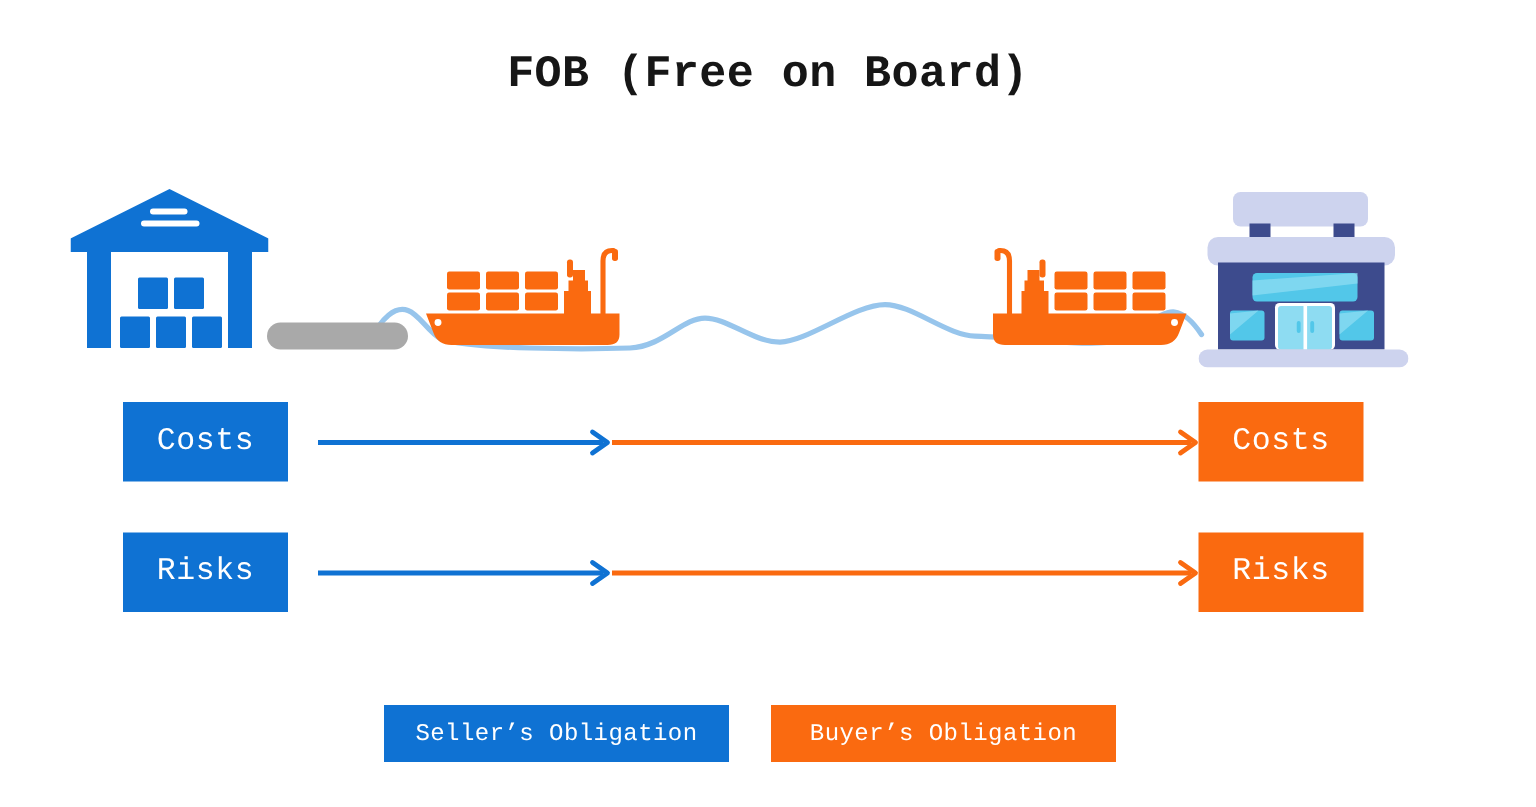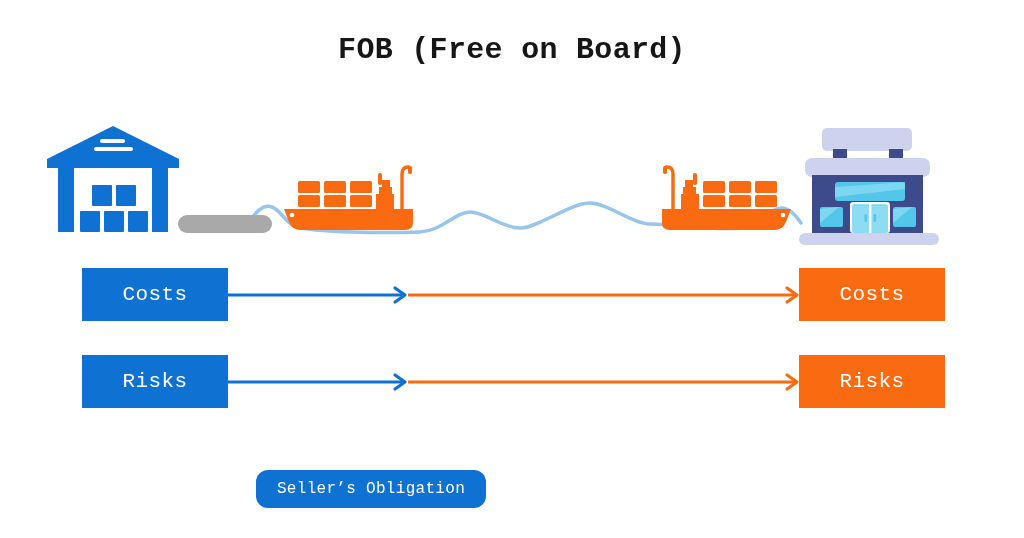--- a/index.html
+++ b/index.html
@@ -10,21 +10,21 @@
   .abs{position:absolute;}
   .title{
     left:0;top:33px;width:1024px;text-align:center;
     font-size:30px;font-weight:700;color:var(--title-color,#161616);letter-spacing:.3px;
   }
   .dock{
     left:178px;top:215px;width:94px;height:18px;border-radius:9px;
     background:var(--dock-gray,#a9a9a9);
   }
   .flow-box{
-    width:146px;height:53px;display:flex;align-items:center;justify-content:center;
+    width:110px;height:53px;display:flex;align-items:center;justify-content:center;
     color:#fff;font-size:21px;letter-spacing:.4px;
   }
   .flow-box.blue{background:var(--seller-blue,#0f72d3);}
   .flow-box.orange{background:var(--buyer-orange,#fa6a10);}
   .legend-box{
     width:230px;height:38px;display:flex;align-items:center;justify-content:center;
     color:#fff;font-size:16px;letter-spacing:.3px;
   }
   .legend-box.blue{background:var(--seller-blue,#0f72d3);}
   .legend-box.orange{background:var(--buyer-orange,#fa6a10);}
@@ -140,17 +140,20 @@
   <svg class="abs" style="left:212px;top:369px;" width="588" height="26" viewBox="0 0 588 26">
     <path d="M0,13 H190" stroke="var(--seller-blue,#0f72d3)" stroke-width="3.2" fill="none"></path>
     <path d="M183,6 L193,13 L183,20" stroke="var(--seller-blue,#0f72d3)" stroke-width="3.2" fill="none" stroke-linecap="round" stroke-linejoin="round"></path>
     <path d="M196,13 H582" stroke="var(--buyer-orange,#fa6a10)" stroke-width="3.2" fill="none"></path>
     <path d="M575,6 L585,13 L575,20" stroke="var(--buyer-orange,#fa6a10)" stroke-width="3.2" fill="none" stroke-linecap="round" stroke-linejoin="round"></path>
   </svg>
   <div class="abs flow-box orange" style="left:799px;top:355px;">
     <span>Risks</span>
   </div>
 
-  <div class="abs legend-box blue" style="left:256px;top:470px;border-radius:12px;">
+  <div class="abs legend-box blue" style="left:256px;top:470px;">
     <span>Seller’s Obligation</span>
+  </div>
+  <div class="abs legend-box orange" style="left:514px;top:470px;">
+    <span>Buyer’s Obligation</span>
   </div>
 
 </div>
 
 </body></html>

